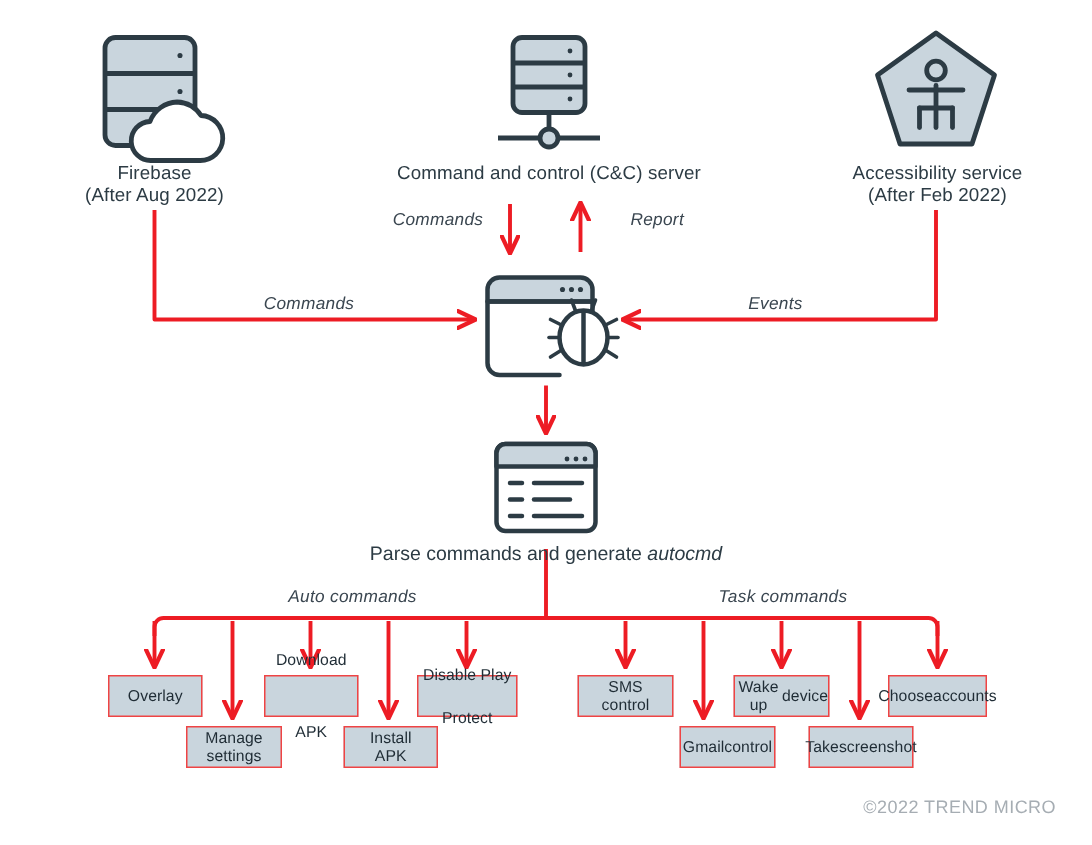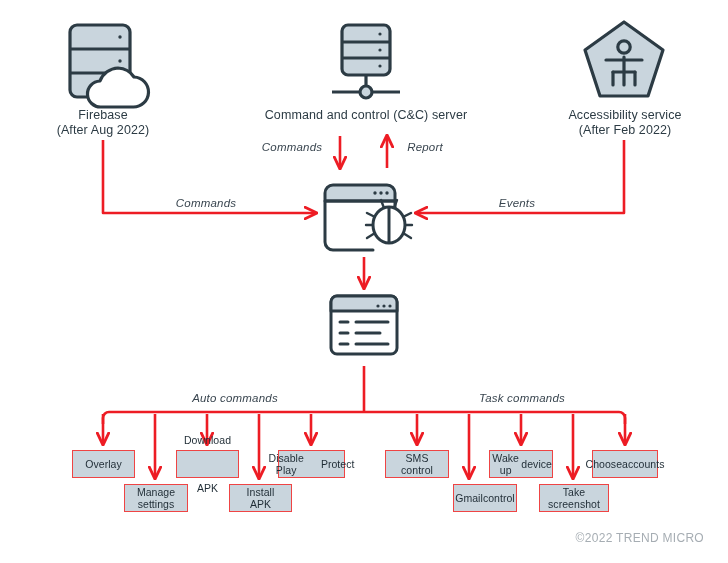--- a/index.html
+++ b/index.html
@@ -153,36 +153,39 @@
   <div class="node-label" style="left:234px;top:108px;width:264px;">
     <div>Command and control (C&amp;C) server</div>
   </div>
 
   <div class="node-label" style="left:544px;top:108px;width:162px;">
     <div>Accessibility service</div>
     <div>(After Feb 2022)</div>
   </div>
 
   <div class="edge-label" style="left:252px;top:141px;width:80px;">Commands</div>
-  <div class="edge-label" style="left:394px;top:141px;width:62px;">Report</div>
+  <div class="edge-label" style="left:394px;top:141px;width:62px;text-align:right;">Report</div>
   <div class="edge-label" style="left:136px;top:197px;width:140px;">Commands</div>
   <div class="edge-label" style="left:452px;top:197px;width:130px;">Events</div>
 
+  <div class="center-label" style="left:204px;top:361px;width:320px;">
+    <span>Parse commands and generate </span><span class="em">autocmd</span>
+  </div>
 
   <div class="edge-label" style="left:155px;top:392px;width:160px;">Auto commands</div>
   <div class="edge-label" style="left:442px;top:392px;width:160px;">Task commands</div>
 
   <div class="cmd-box" style="left:72px;top:450px;width:63px;height:28px;">
     <span>Overlay</span>
   </div>
   <div class="cmd-box" style="left:176px;top:450px;width:63px;height:28px;flex-direction:column;gap:36px;">
     <span>Download</span>
     <span>APK</span>
   </div>
-  <div class="cmd-box" style="left:278px;top:450px;width:67px;height:28px;flex-direction:row;gap:17px;">
+  <div class="cmd-box" style="left:278px;top:450px;width:67px;height:28px;flex-direction:column;gap:17px;">
     <span>Disable Play</span>
     <span>Protect</span>
   </div>
   <div class="cmd-box" style="left:385px;top:450px;width:64px;height:28px;flex-direction:column;">
     <span>SMS</span>
     <span>control</span>
   </div>
   <div class="cmd-box" style="left:489px;top:450px;width:64px;height:28px;">
     <span>Wake up</span>
     <span>device</span>
@@ -197,19 +200,19 @@
     <span>settings</span>
   </div>
   <div class="cmd-box" style="left:229px;top:484px;width:63px;height:28px;flex-direction:column;">
     <span>Install</span>
     <span>APK</span>
   </div>
   <div class="cmd-box" style="left:437px;top:484px;width:64px;height:28px;flex-direction:row;margin-left:16px;">
     <span>Gmail</span>
     <span>control</span>
   </div>
-  <div class="cmd-box" style="left:539px;top:484px;width:70px;height:28px;flex-direction:column;">
+  <div class="cmd-box" style="left:539px;top:484px;width:70px;height:28px;flex-direction:row;">
     <span>Take</span>
     <span>screenshot</span>
   </div>
 
   <div class="copyright">©2022 TREND MICRO</div>
 </div>
 
 </body></html>

